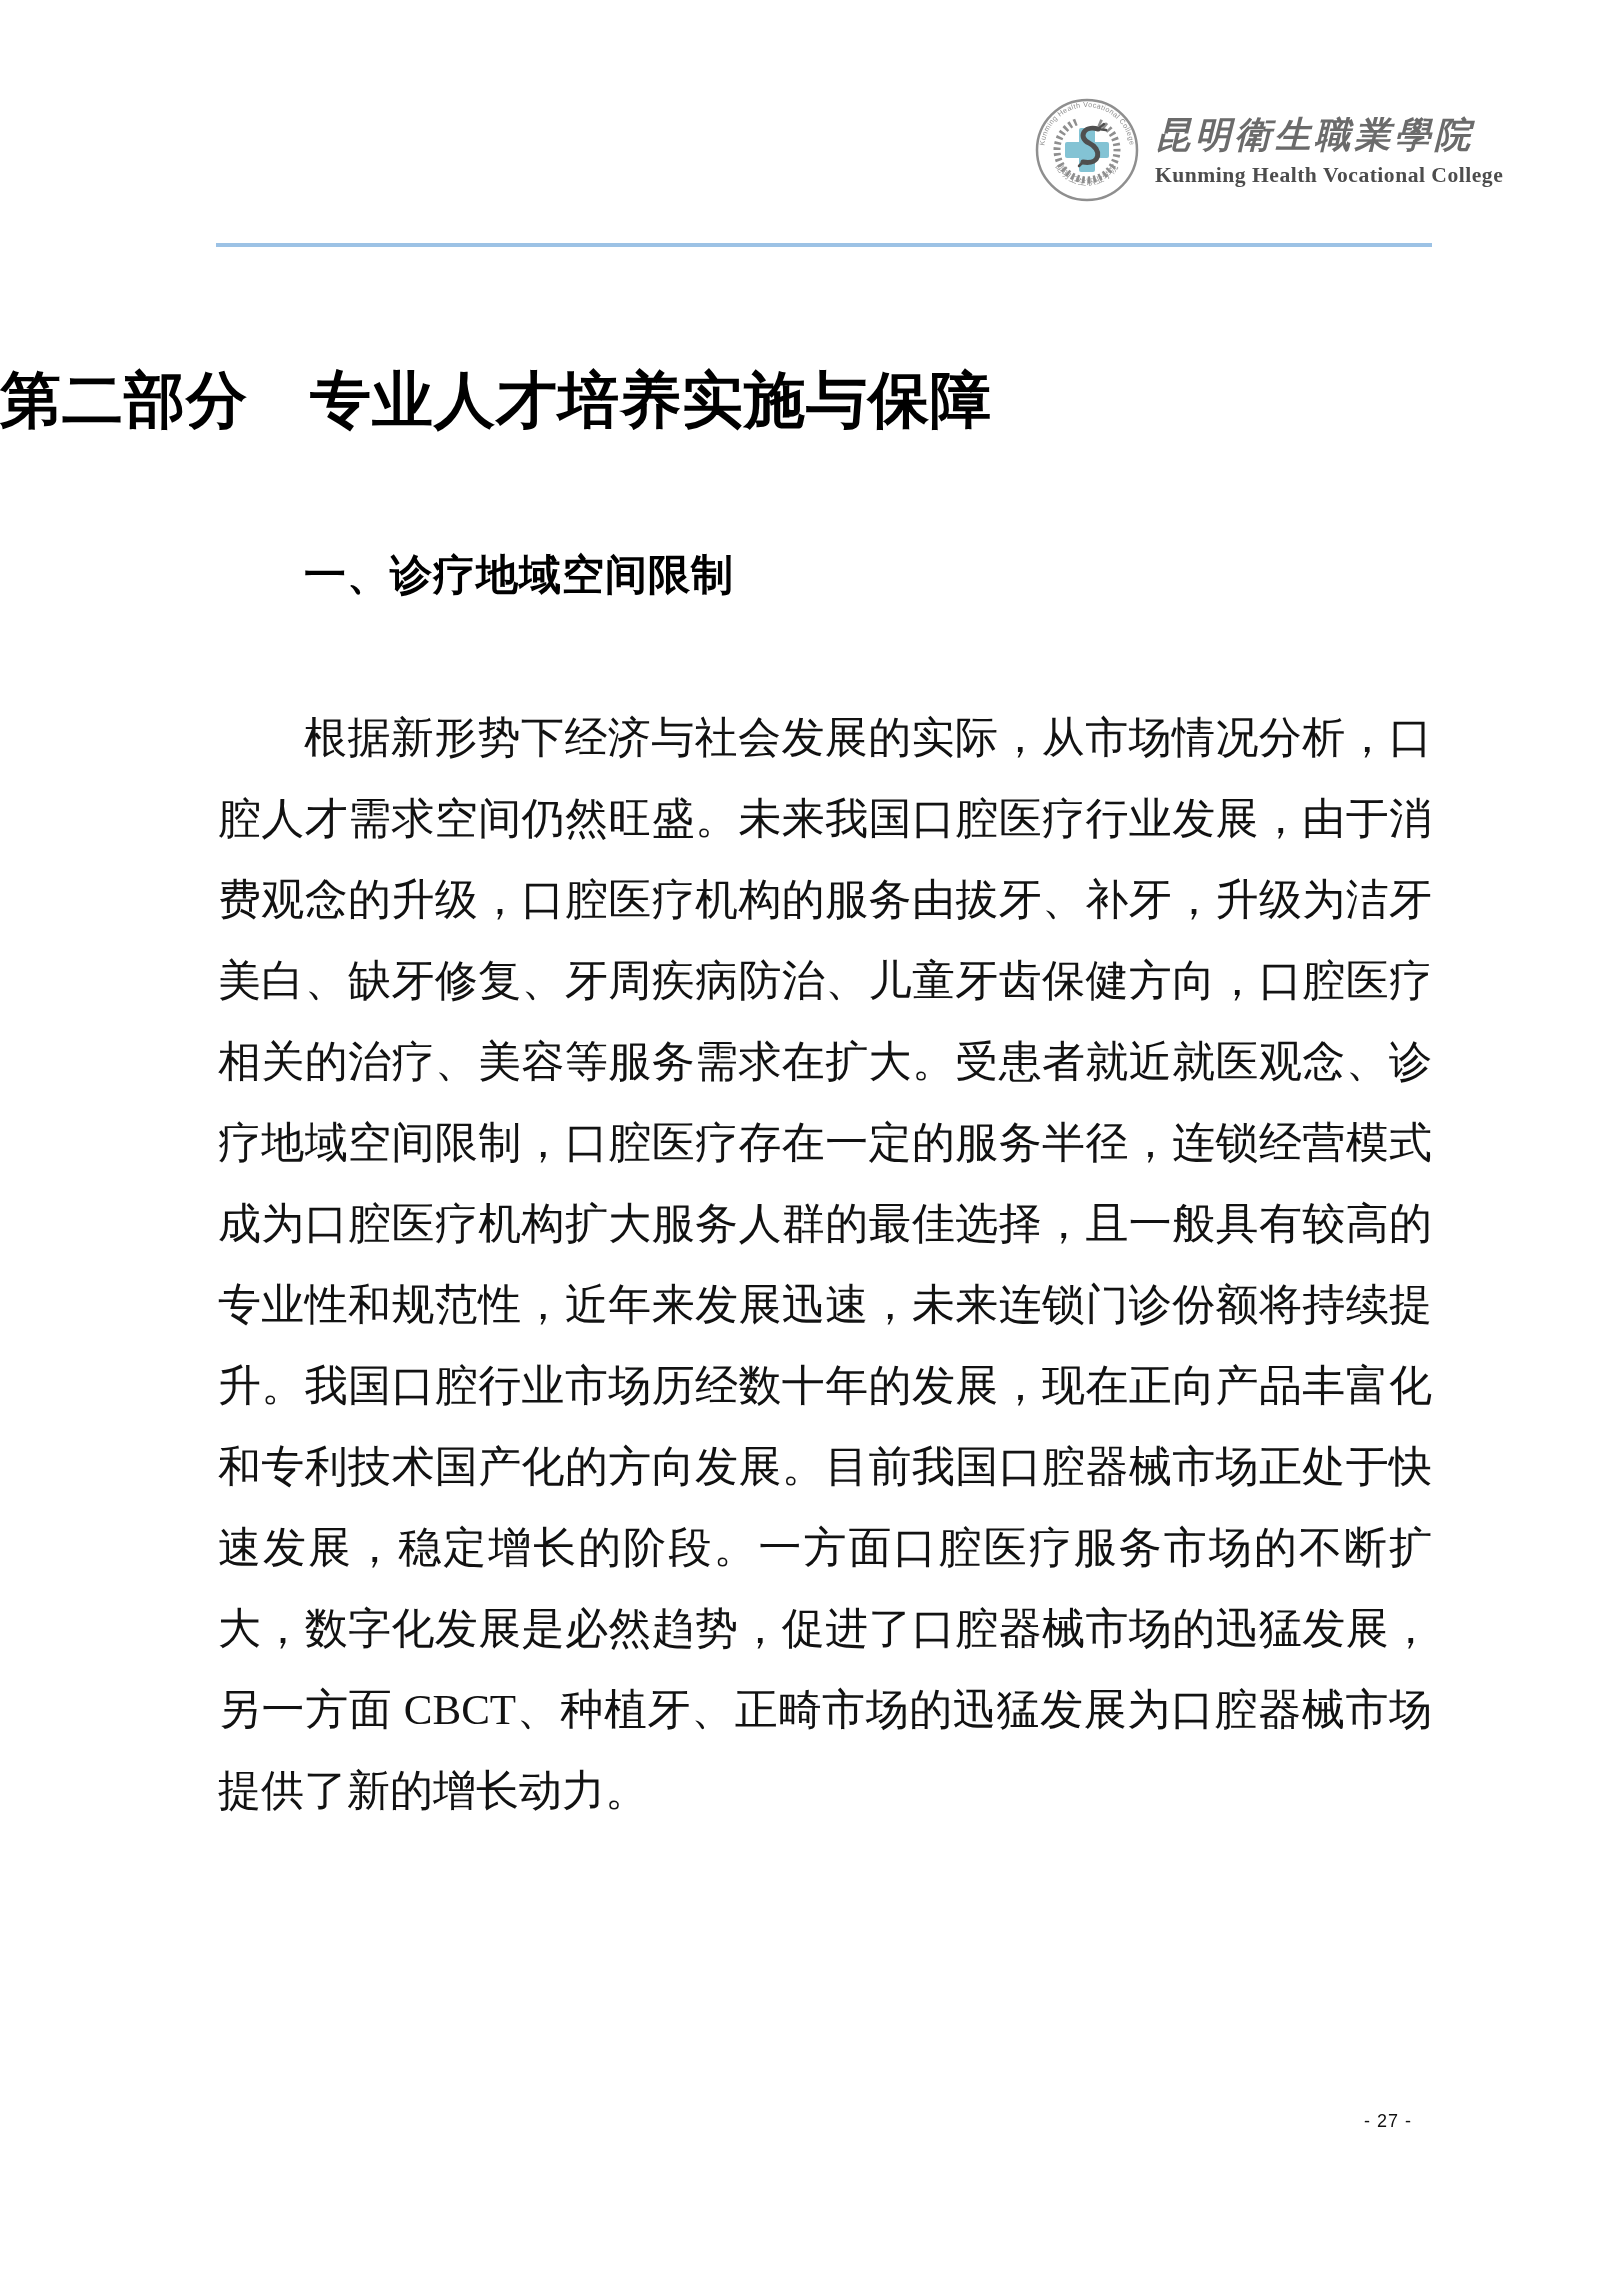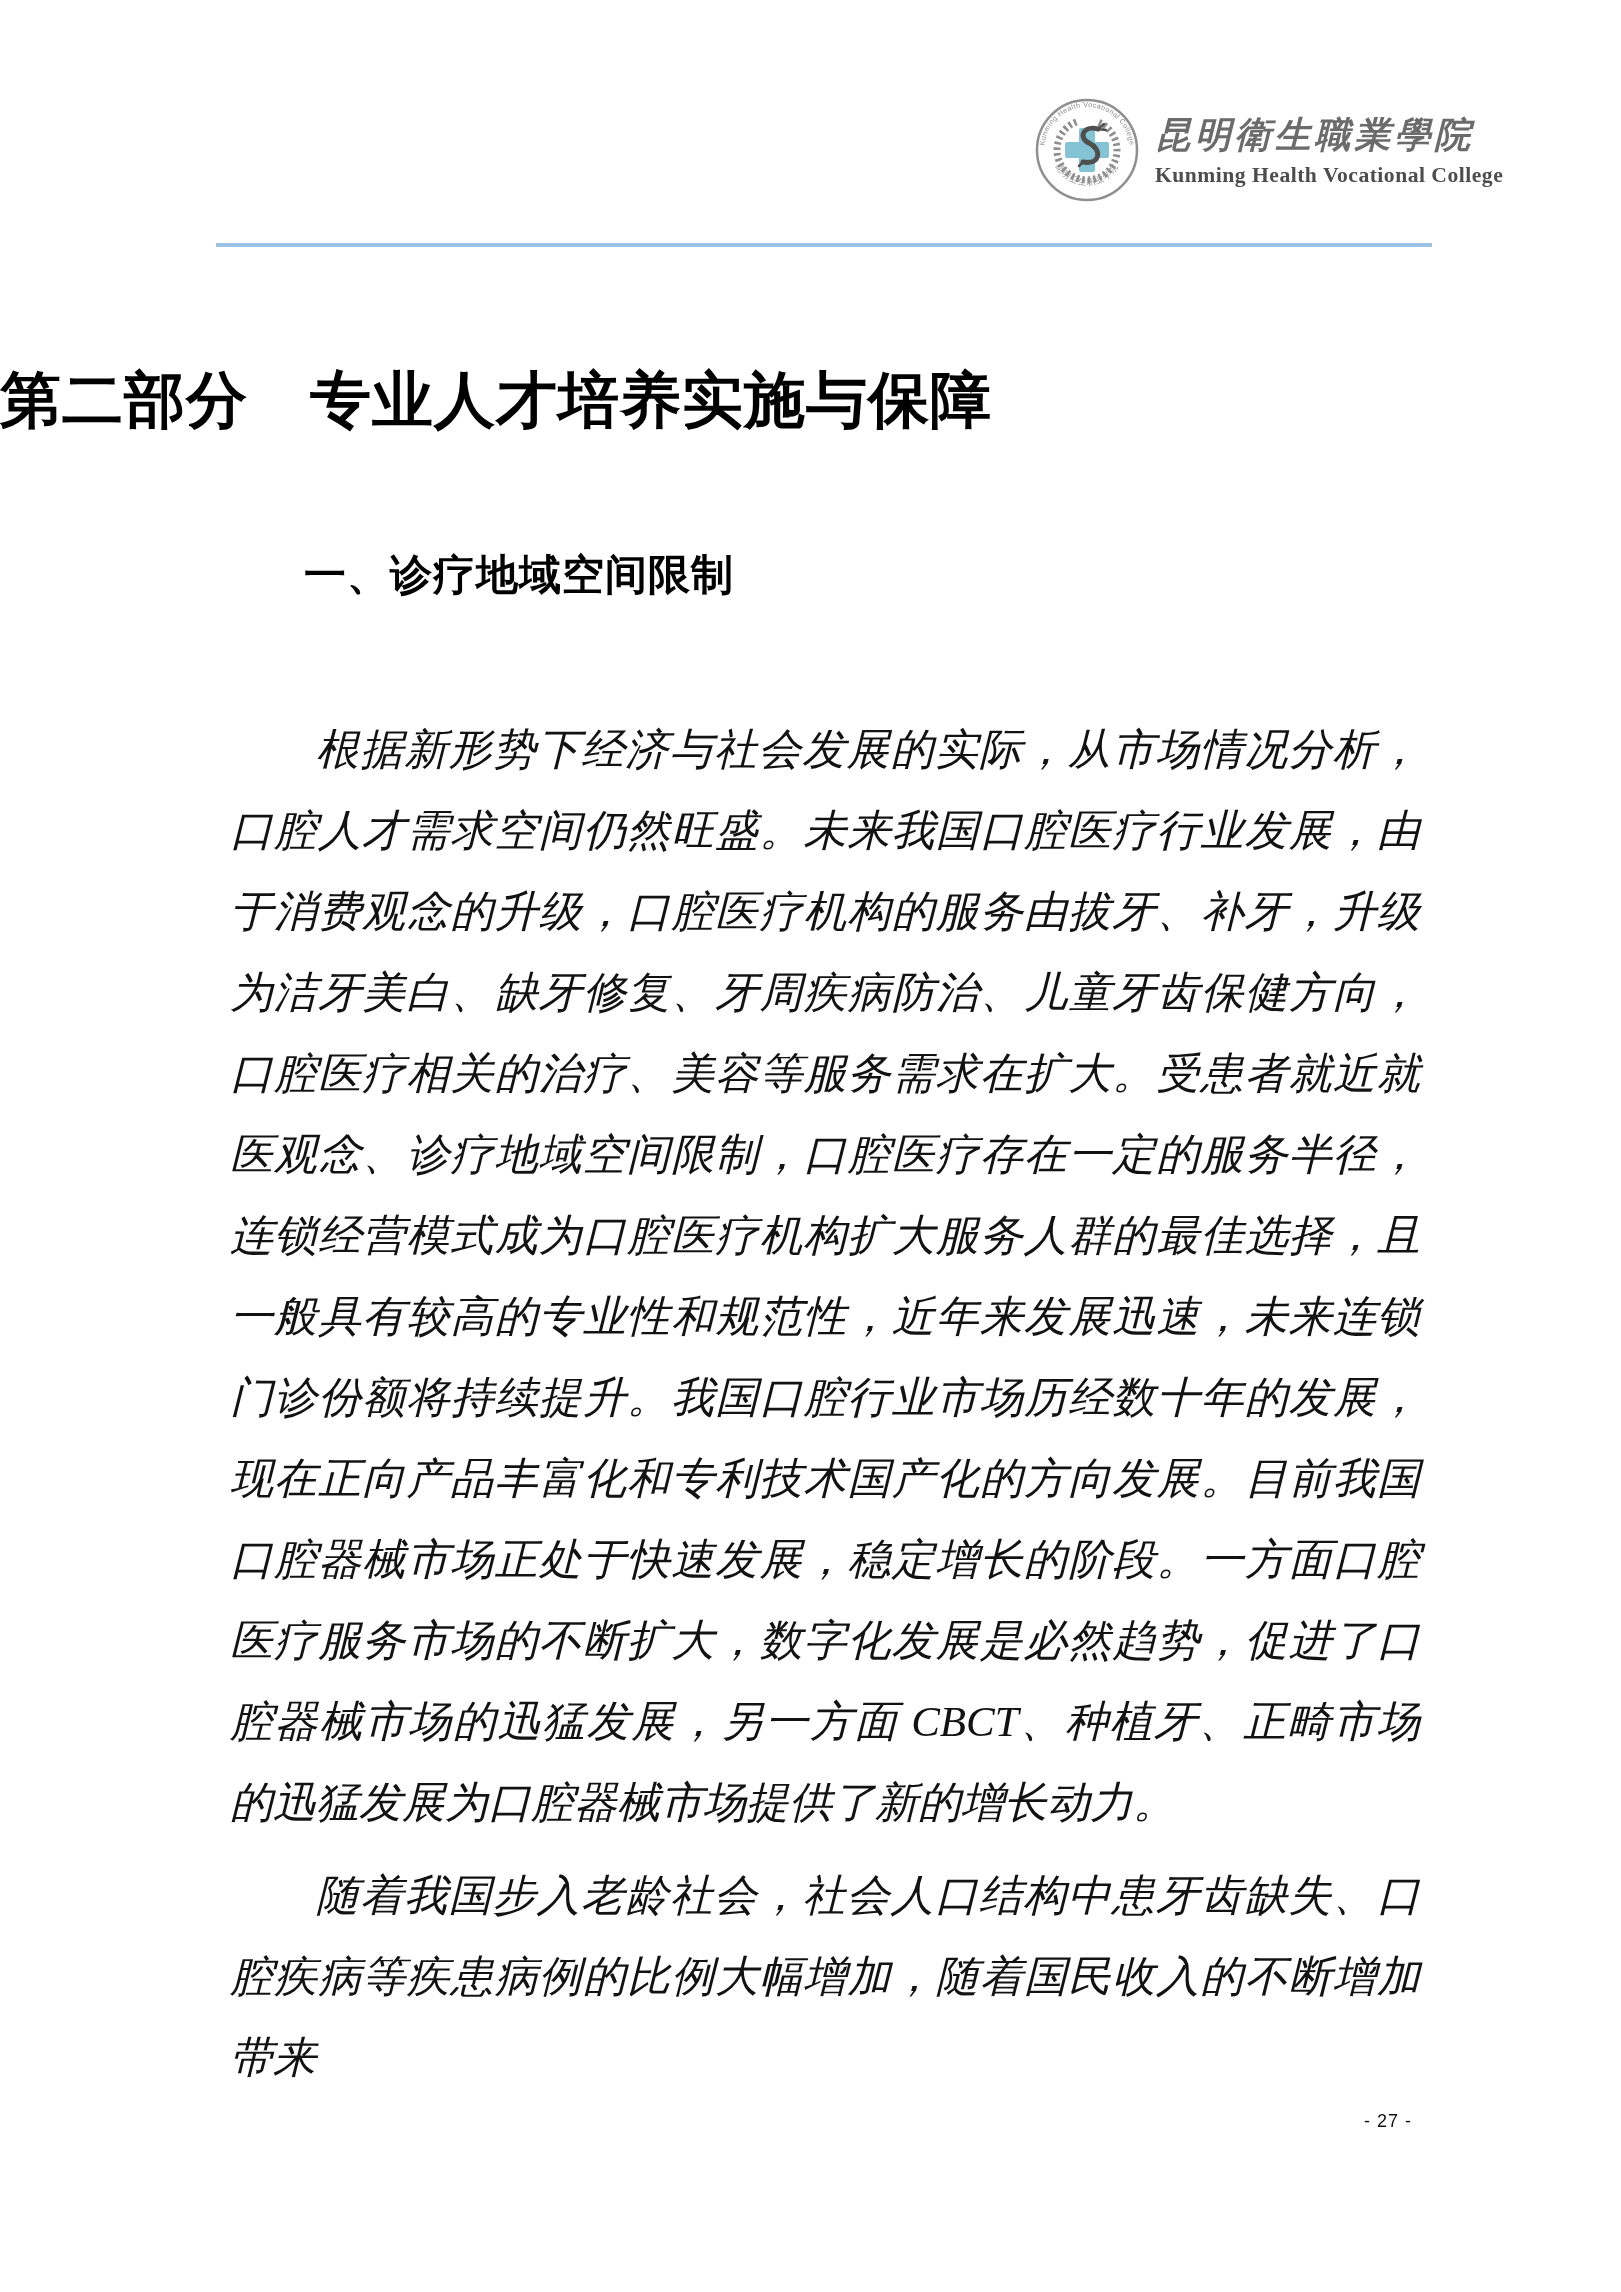--- a/index.html
+++ b/index.html
@@ -52,23 +52,22 @@
     letter-spacing:1px;
   }
   
   .body-text{
     position:absolute;left:218px;top:697px;width:1214px;
     font-size:43px;line-height:81px;
     text-align:justify;
     color:#121212;
   }
   .body-text p{
-    margin:12px;
+    margin:0;
     text-indent:2em;
-    font-style:italic;
   }
   
   .page-number{
     position:absolute;left:1364px;top:2105px;
     font-family:"Liberation Sans", sans-serif;
     font-size:18px;line-height:33px;color:#111111;
     letter-spacing:1px;
   }
 </style>
 </head>
@@ -109,19 +108,18 @@
 
   <div class="header-rule"></div>
 
   <div class="doc-title">第二部分　专业人才培养实施与保障</div>
 
   <div class="h1">一、诊疗地域空间限制</div>
 
 
   <div class="body-text">
     <p>根据新形势下经济与社会发展的实际，从市场情况分析，口腔人才需求空间仍然旺盛。未来我国口腔医疗行业发展，由于消费观念的升级，口腔医疗机构的服务由拔牙、补牙，升级为洁牙美白、缺牙修复、牙周疾病防治、儿童牙齿保健方向，口腔医疗相关的治疗、美容等服务需求在扩大。受患者就近就医观念、诊疗地域空间限制，口腔医疗存在一定的服务半径，连锁经营模式成为口腔医疗机构扩大服务人群的最佳选择，且一般具有较高的专业性和规范性，近年来发展迅速，未来连锁门诊份额将持续提升。我国口腔行业市场历经数十年的发展，现在正向产品丰富化和专利技术国产化的方向发展。目前我国口腔器械市场正处于快速发展，稳定增长的阶段。一方面口腔医疗服务市场的不断扩大，数字化发展是必然趋势，促进了口腔器械市场的迅猛发展，另一方面 CBCT、种植牙、正畸市场的迅猛发展为口腔器械市场提供了新的增长动力。</p>
-    <p>随着我国步入老龄社会，社会人口结构中患牙齿缺失、口腔疾病等疾患病例的比例大幅增加，随着国民收入的不断增加带来</p>
   </div>
 
   <div class="page-number">- 27 -</div>
 
 </div>
 
 
 </body></html>

